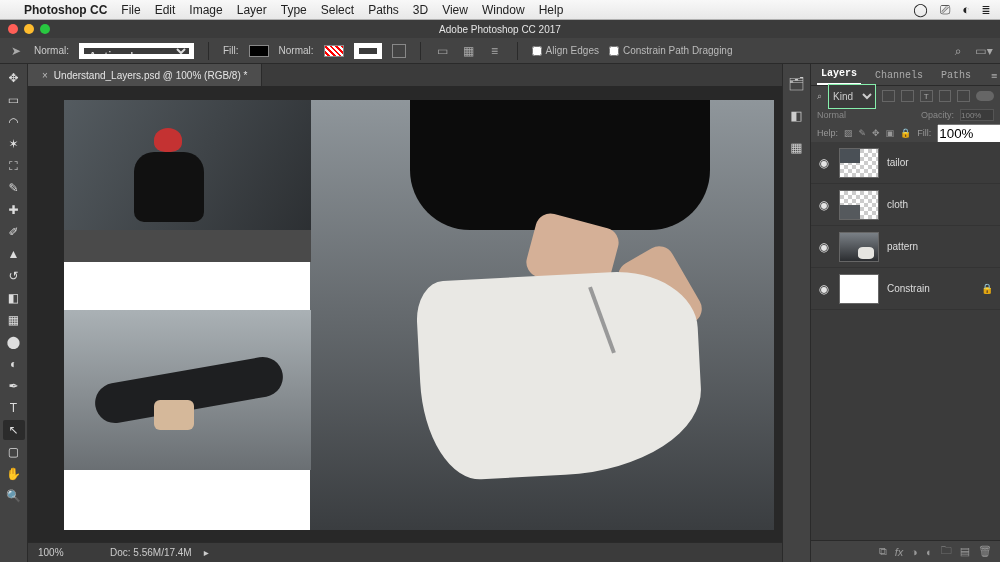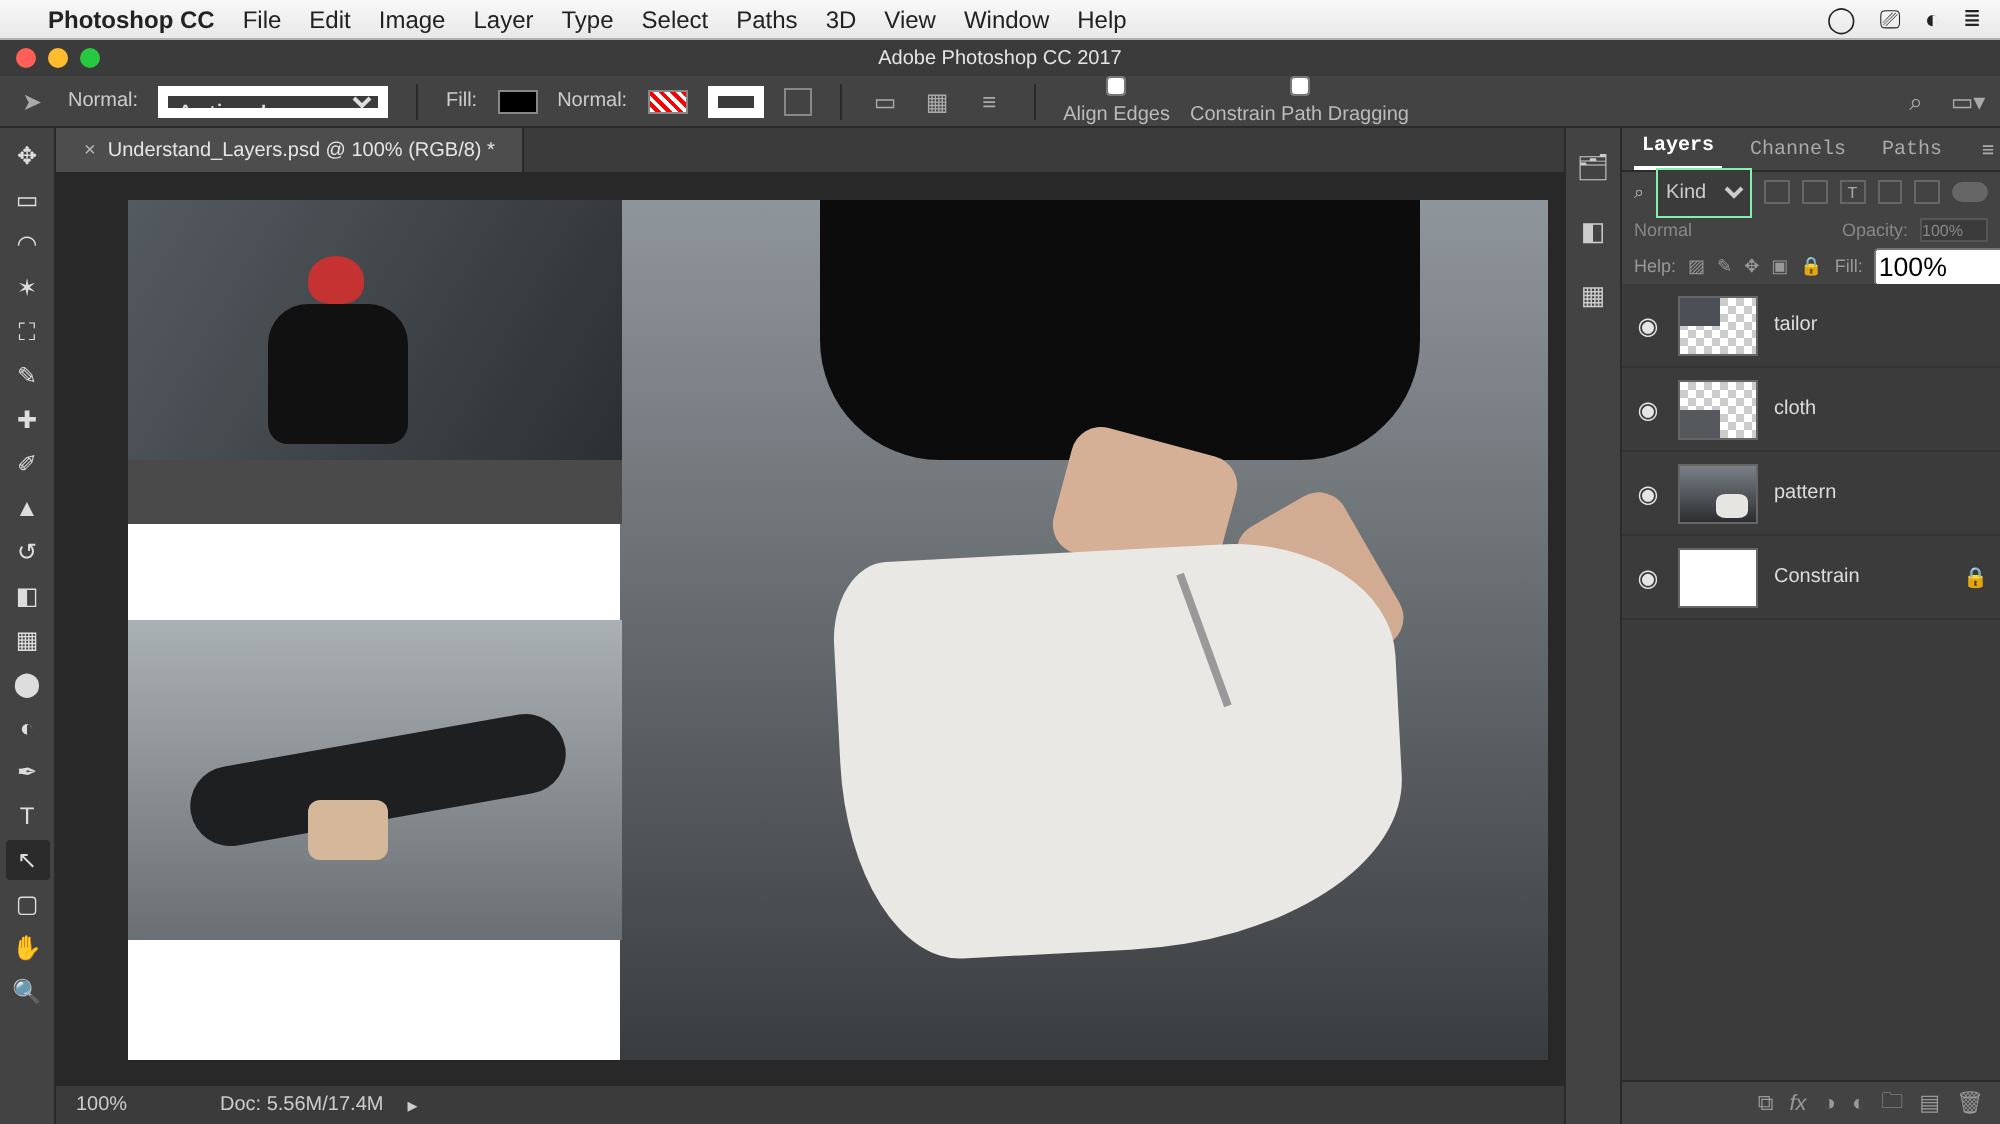--- a/index.html
+++ b/index.html
@@ -76,21 +76,21 @@
 .layers-list { flex:1; background:#3b3b3b; overflow:auto; }
 .layer { display:flex; align-items:center; height:42px; border-bottom:1px solid #333; padding:0 6px; gap:8px; color:#ddd; font-size:10px; }
 .eye { width:14px; text-align:center; color:#e5e5e5; font-size:12px; }
 .thumb { width:40px; height:30px; border:1px solid #666; background:#888; position:relative; overflow:hidden; }
 .thumb.checker { background: repeating-conic-gradient(#ccc 0 25%, #fff 0 50%) 0 0/8px 8px; }
 .thumb .mini { position:absolute; background:#333; }
 .locki { margin-left:auto; color:#bbb; font-size:10px; }
 .panel-bottom { height:22px; display:flex; align-items:center; justify-content:flex-end; padding:0 8px; gap:8px; color:#999; font-size:11px; border-top:1px solid #2a2a2a; }
 .panel-bottom span { cursor:pointer; }
 .menu-i { font-family: monospace; }
-label.cb { display:flex; align-items:center; gap:4px; font-size:10px; color:#bbb;flex-direction:column;}
+label.cb { display:flex; align-items:center; gap:4px; font-size:10px; color:#bbb;}
 label.cb input{ width:10px; height:10px; }
 </style>
 </head>
 <body>
 
 <div class="mac-menubar">
   <span class="apple"></span>
   <span class="app-name">Photoshop CC</span>
   <span>File</span>
   <span>Edit</span>

